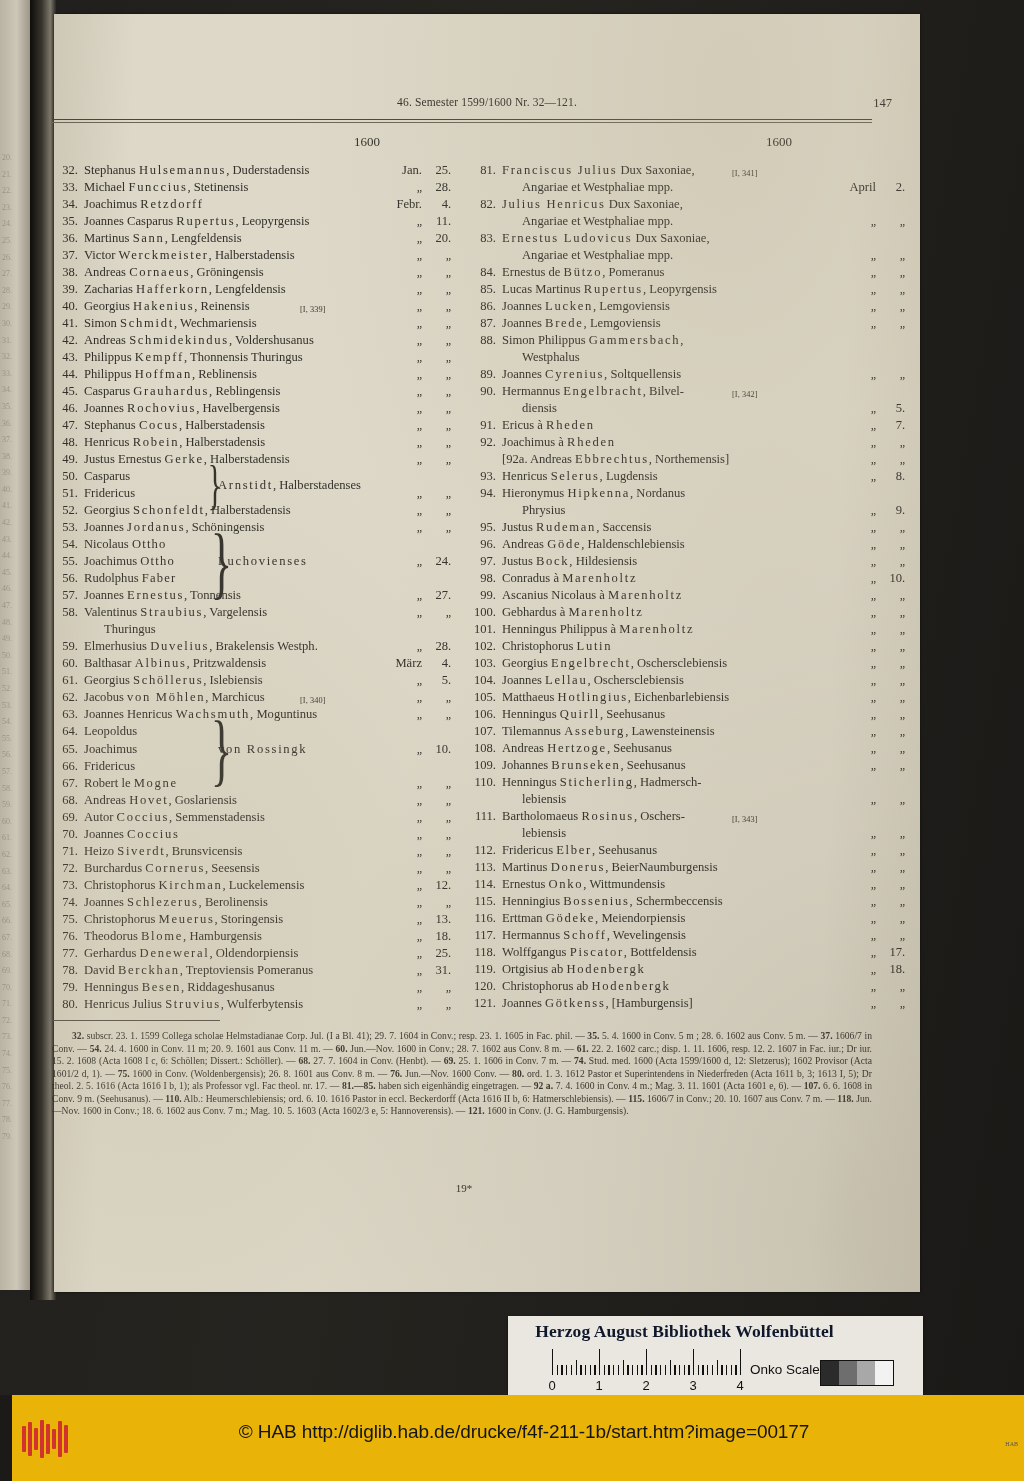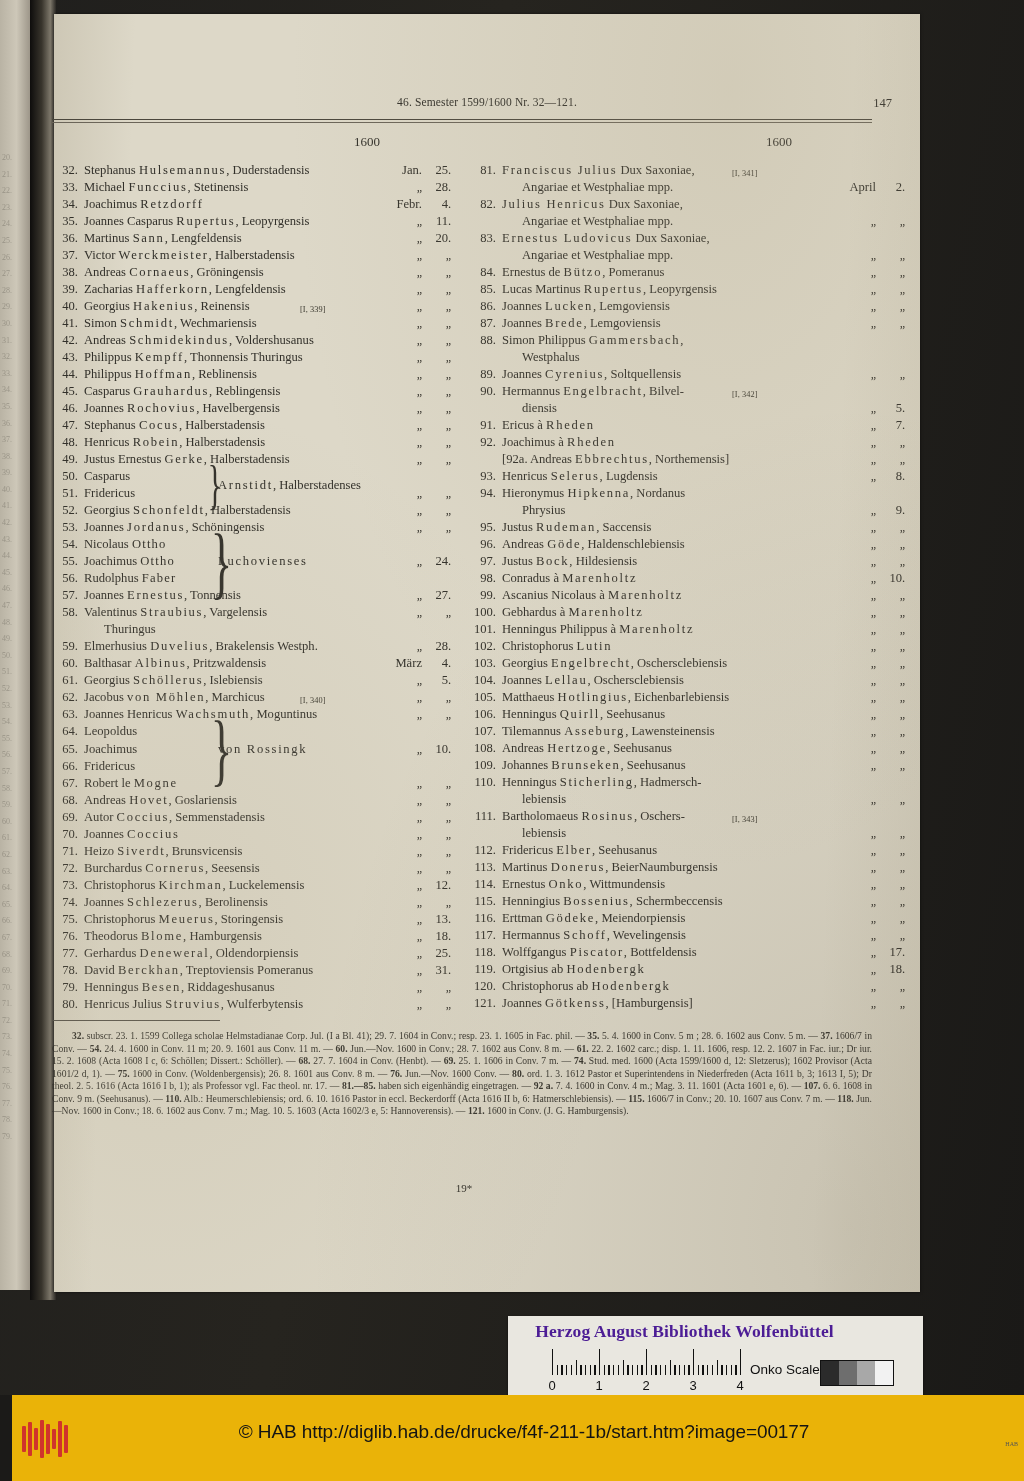--- a/index.html
+++ b/index.html
@@ -96,21 +96,21 @@
   .notes b{font-weight:bold;}
   .notes .ind{display:inline-block;width:20px;}
   .sig{position:absolute;left:0;top:1168px;width:820px;text-align:center;
     font-size:11px;}
 
   
   .target{position:absolute;left:508px;top:1316px;width:415px;height:80px;
     background:#e9e7e0;box-shadow:0 1px 2px rgba(0,0,0,.6);}
   .target .tlabel{position:absolute;left:0;top:5px;width:353px;text-align:center;
     font-family:"Liberation Serif",serif;font-weight:bold;font-size:17.5px;
-    color:#4c1d95;letter-spacing:.1px;}
+    color:#0f172a;letter-spacing:.1px;}
   .ruler{position:absolute;left:44px;top:33px;width:192px;height:42px;}
   .ruler .tick{position:absolute;bottom:16px;width:1.4px;background:#111;}
   .ruler .lab{position:absolute;bottom:-2px;font-size:13px;color:#111;
     transform:translateX(-50%);font-family:"Liberation Sans",sans-serif;}
   .gslabel{position:absolute;left:242px;top:46px;font-size:13.5px;color:#111;
     font-family:"Liberation Sans",sans-serif;}
   .gsbar{position:absolute;left:312px;top:44px;width:72px;height:24px;
     border:1px solid #111;display:flex;}
   .gsbar i{display:block;height:100%;flex:1;}
 

